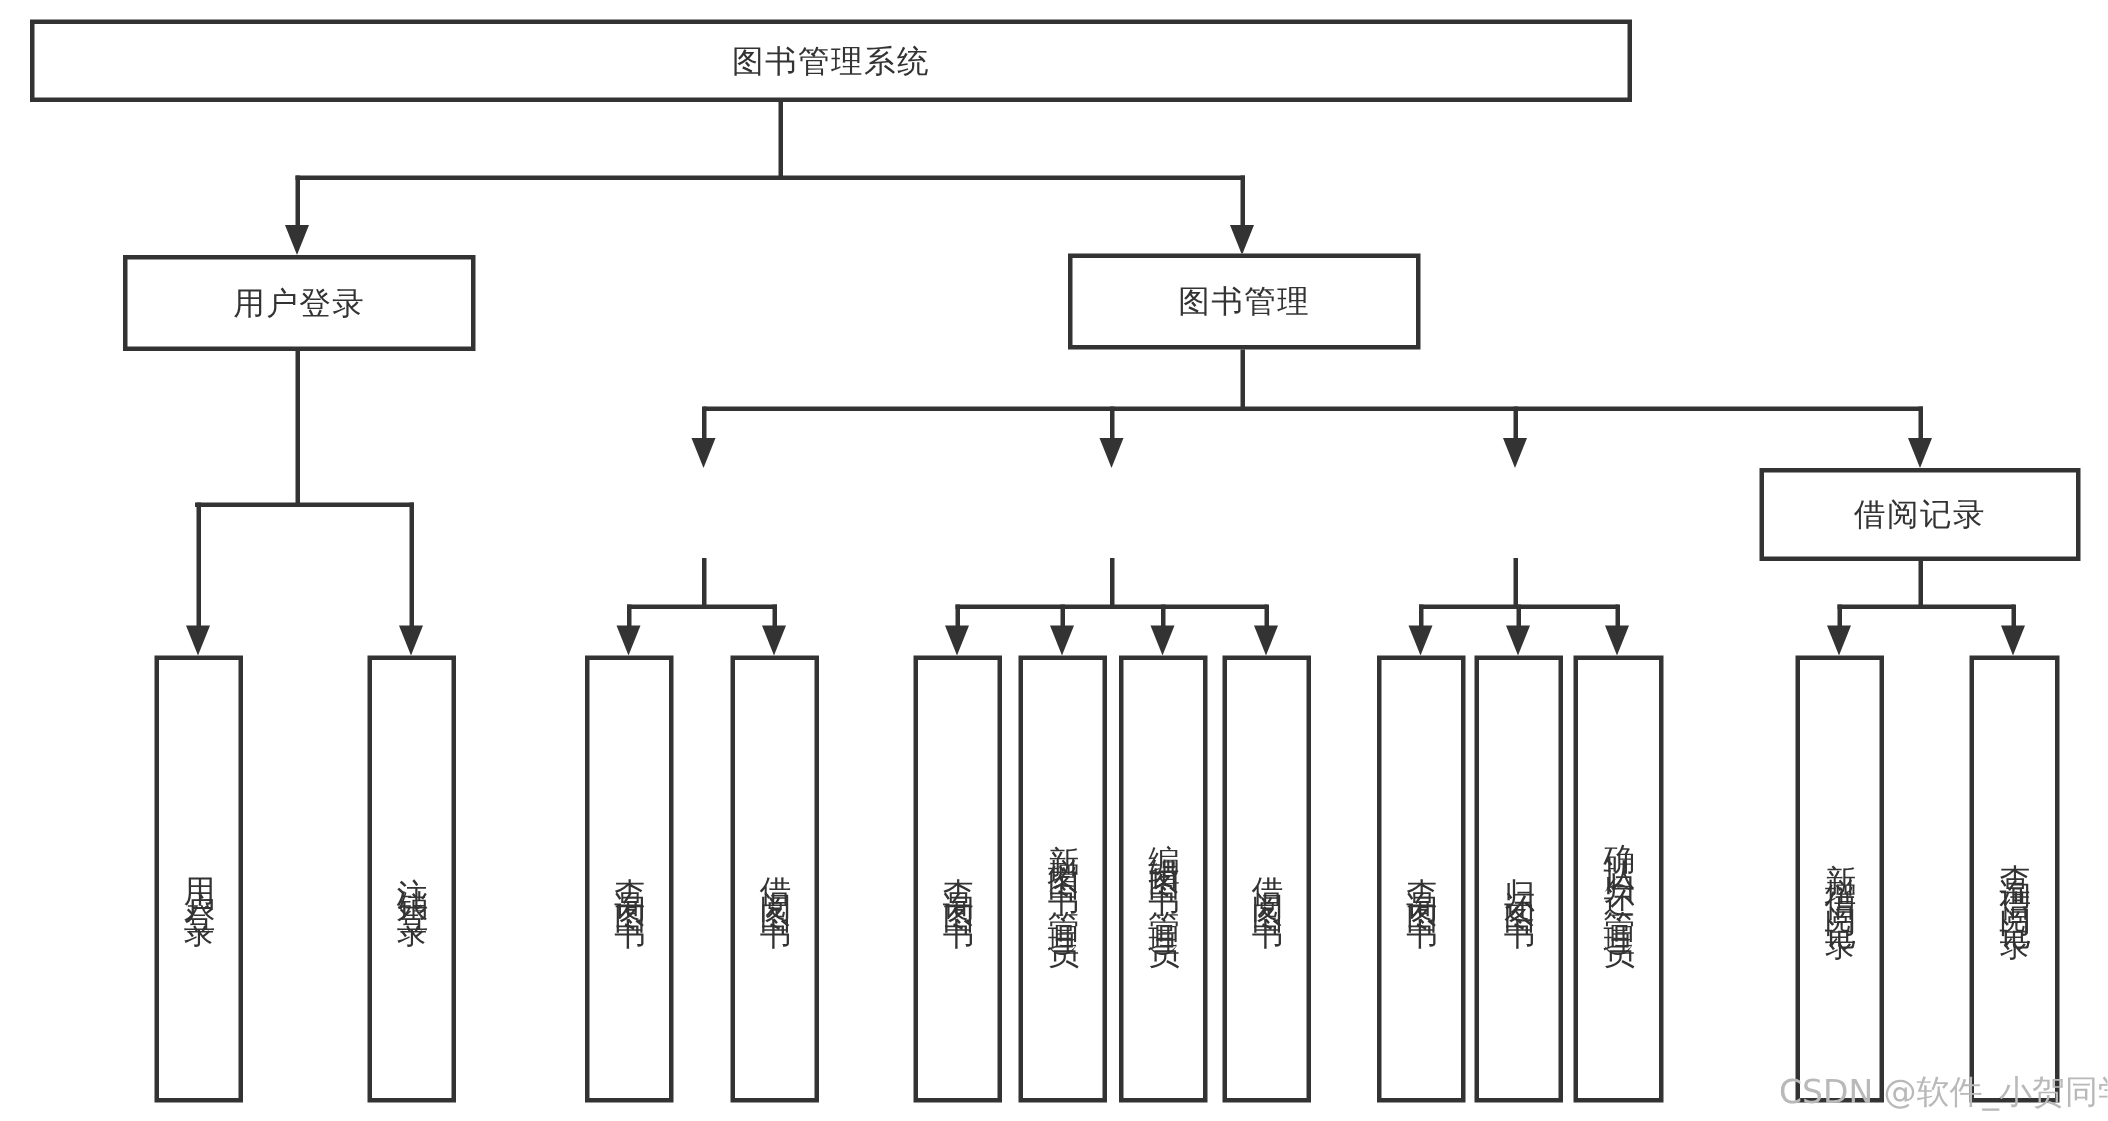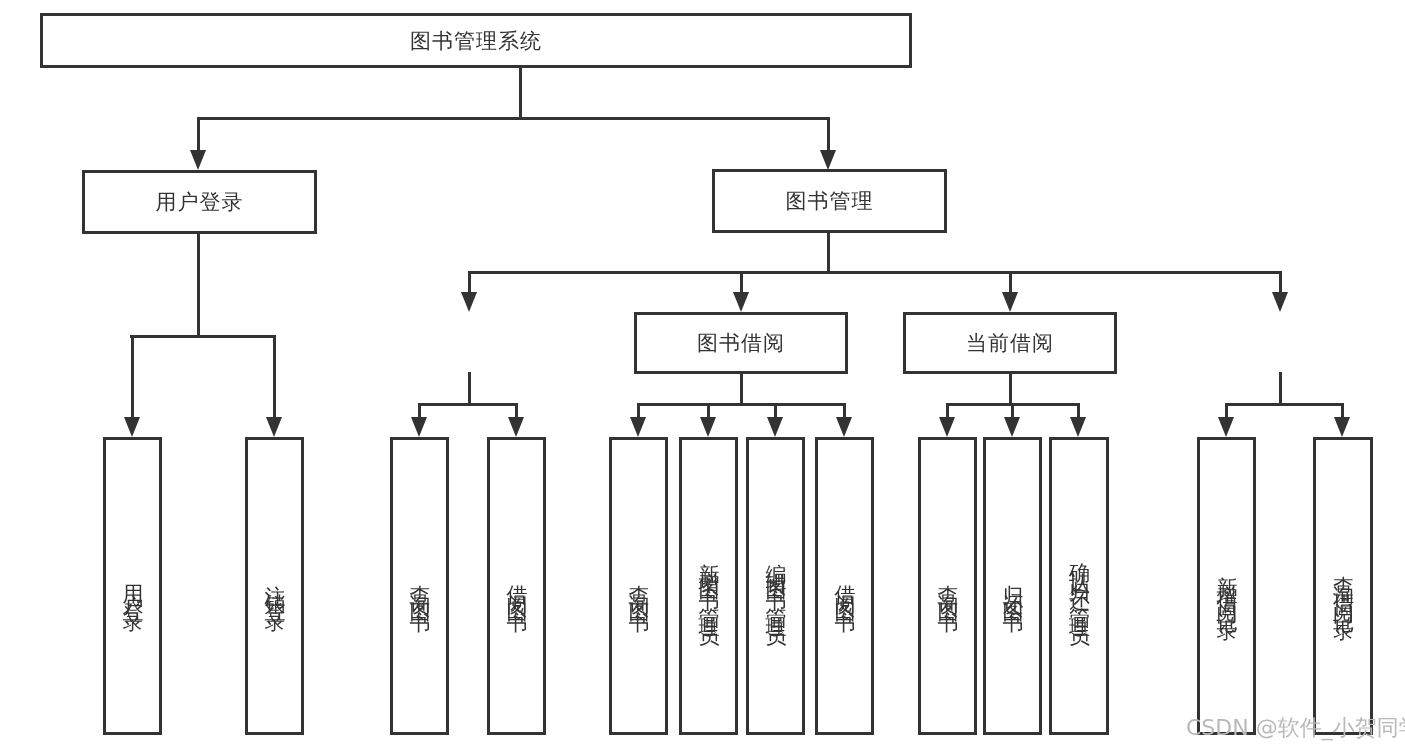--- a/index.html
+++ b/index.html
@@ -112,27 +112,26 @@
   <div class="line" style="left:1077px;top:403px;width:3px;height:16px;"></div>
   <div class="arrow" style="left:1070px;top:417px;"></div>
 
   <div class="line" style="left:1279px;top:372px;width:3px;height:34px;"></div>
   <div class="line" style="left:1225px;top:403px;width:118px;height:3px;"></div>
   <div class="line" style="left:1225px;top:403px;width:3px;height:16px;"></div>
   <div class="arrow" style="left:1218px;top:417px;"></div>
   <div class="line" style="left:1341px;top:403px;width:3px;height:16px;"></div>
   <div class="arrow" style="left:1334px;top:417px;"></div>
 
-  <div class="box" style="left:20px;top:13px;width:872px;height:55px;margin-left:20px;">图书管理系统</div>
+  <div class="box" style="left:20px;top:13px;width:1068px;height:55px;">图书管理系统</div>
 
   <div class="box" style="left:82px;top:170px;width:235px;height:64px;">用户登录</div>
   <div class="box" style="left:712px;top:169px;width:235px;height:64px;text-align:center;">图书管理</div>
 
-  <div class="box" style="left:634px;top:312px;width:214px;height:62px;">图书借阅</div>
-  <div class="box" style="left:903px;top:312px;width:214px;height:62px;">当前借阅</div>
+  <div class="box" style="left:1173px;top:312px;width:214px;height:62px;">借阅记录</div>
 
   <div class="box leaf" style="left:103px;top:437px;width:59px;height:298px;">用户登录</div>
   <div class="box leaf" style="left:245px;top:437px;width:59px;height:298px;">注销登录</div>
   <div class="box leaf" style="left:390px;top:437px;width:59px;height:298px;">查询图书</div>
   <div class="box leaf" style="left:487px;top:437px;width:59px;height:298px;">借阅图书</div>
   <div class="box leaf" style="left:609px;top:437px;width:59px;height:298px;">查询图书</div>
   <div class="box leaf" style="left:679px;top:437px;width:59px;height:298px;">新增图书（管理员）</div>
   <div class="box leaf" style="left:746px;top:437px;width:59px;height:298px;">编辑图书（管理员）</div>
   <div class="box leaf" style="left:815px;top:437px;width:59px;height:298px;">借阅图书</div>
   <div class="box leaf" style="left:918px;top:437px;width:59px;height:298px;">查询图书</div>

